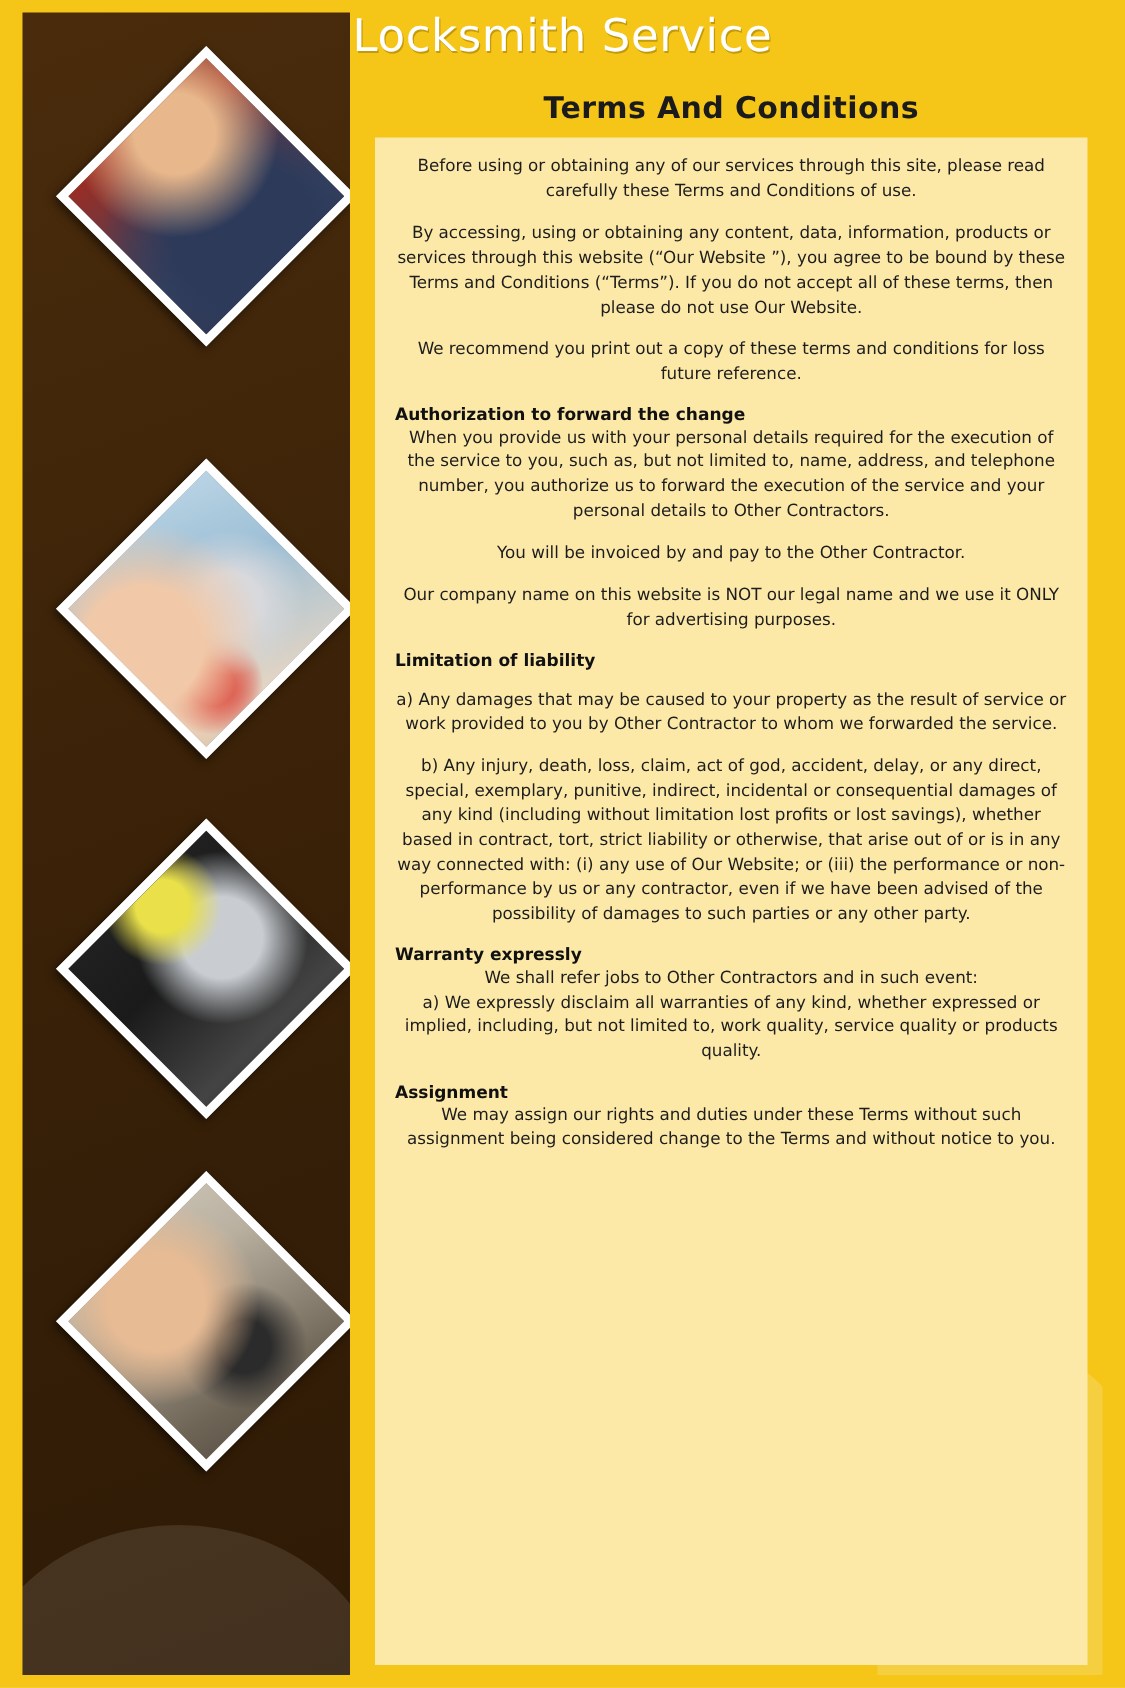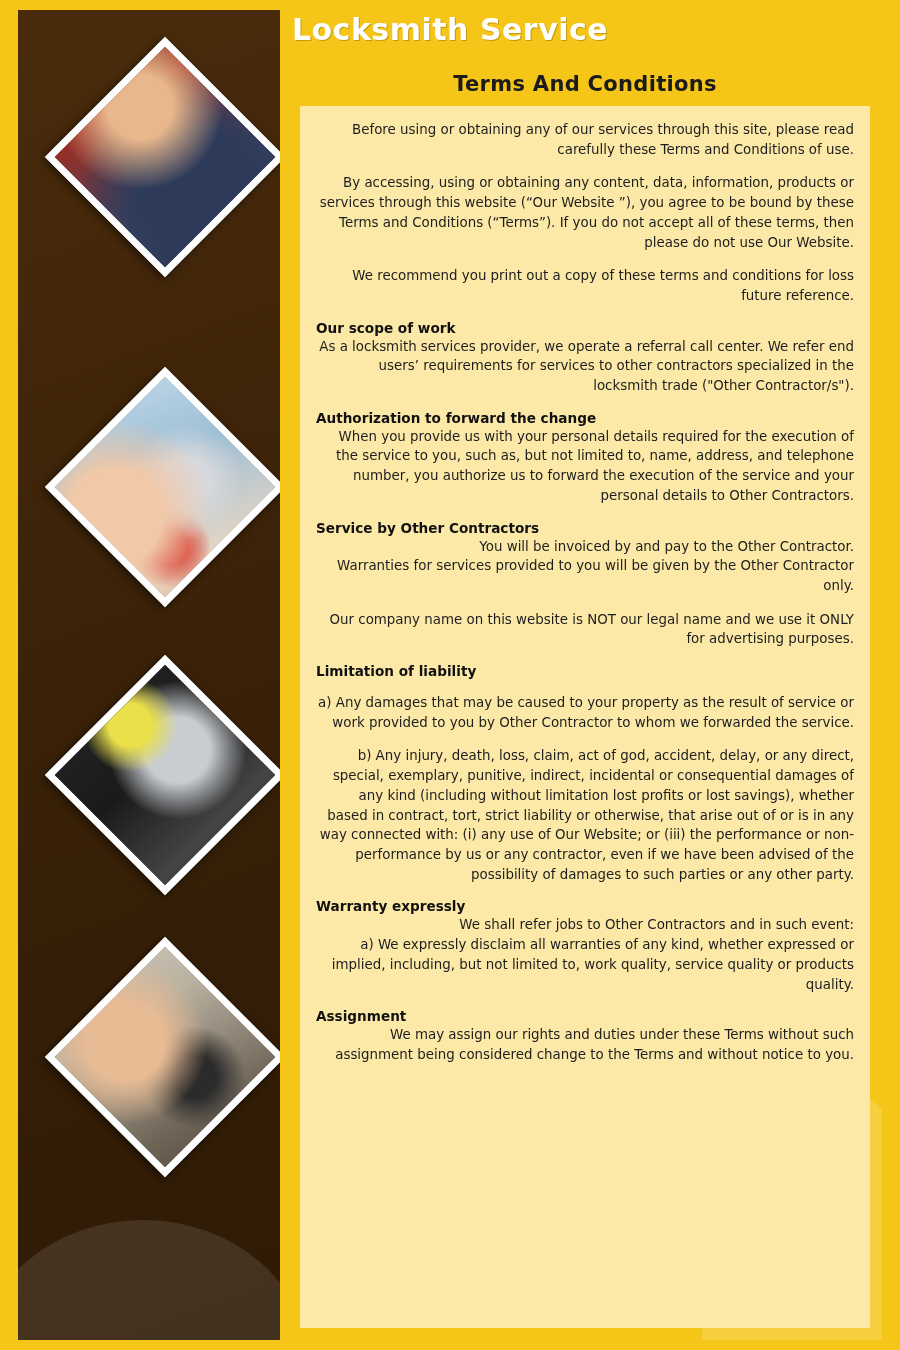--- a/index.html
+++ b/index.html
@@ -20,22 +20,22 @@
     position: absolute;
     left: 0; top: 0;
     width: 900px; height: 58px;
     background: #f5c518;
     display: flex;
     align-items: center;
     justify-content: center;
   }
   .header-title {
     font-family: "DejaVu Sans", sans-serif;
-    font-size: 30px;
-    font-weight: bold;
+    font-size: 36px;
+    font-weight: normal;
     color: #ffffff;
     letter-spacing: 0.5px;
     text-shadow: 1px 1px 0 #c39a0a;
   }
   
   .left-col {
     position: absolute;
     left: 18px; top: 10px;
     width: 262px; height: 1330px;
     background: linear-gradient(160deg,#4a2c0c 0%, #3b2208 45%, #2e1a06 100%);
@@ -109,40 +109,40 @@
     content:"";
     position:absolute;
     right:-60px; bottom:-40px;
     width: 240px; height: 300px;
     background: rgba(255,255,255,0.18);
     border-radius: 55% 55% 0 0 / 80% 80% 0 0;
   }
   .doc-title {
     position: relative;
     text-align: center;
-    font-size: 21px;
+    font-size: 24px;
     font-weight: bold;
     color: #1b1b1b;
     padding: 14px 0 10px 0;
     letter-spacing: 0.3px;
   }
   .doc-body {
     position: relative;
     margin: 0 12px 14px 12px;
     padding: 14px 16px 18px 16px;
     background: #fce9a8;
     height: 1222px;
     overflow: hidden;
   }
   .doc-body p {
     margin: 0 0 14px 0;
     font-size: 13.4px;
     line-height: 1.47;
     color: #1d1d1d;
-    text-align: right;
+    text-align: center;
   }
   .doc-body h3 {
     margin: 0 0 1px 0;
     font-size: 13.6px;
     font-weight: bold;
     color: #111;
   }
   .sect { margin-bottom: 14px; }
   .sect p { margin: 0; }
 </style>
@@ -172,34 +172,28 @@
 
   <div class="main-panel">
     <div class="doc-title">Terms And Conditions</div>
 
     <div class="doc-body">
 
       <p>Before using or obtaining any of our services through this site, please read carefully these Terms and Conditions of use.</p>
       <p>By accessing, using or obtaining any content, data, information, products or services through this website (“Our Website ”), you agree to be bound by these Terms and Conditions (“Terms”). If you do not accept all of these terms, then please do not use Our Website.</p>
       <p>We recommend you print out a copy of these terms and conditions for loss future reference.</p>
 
-      <div class="sect">
-        <h3>Our scope of work</h3>
-        <p>As a locksmith services provider, we operate a referral call center. We refer end users’ requirements for services to other contractors specialized in the locksmith trade ("Other Contractor/s").</p>
-      </div>
 
       <div class="sect">
         <h3>Authorization to forward the change</h3>
         <p>When you provide us with your personal details required for the execution of the service to you, such as, but not limited to, name, address, and telephone number, you authorize us to forward the execution of the service and your personal details to Other Contractors.</p>
       </div>
 
       <div class="sect">
-        <h3>Service by Other Contractors</h3>
         <p>You will be invoiced by and pay to the Other Contractor.</p>
-        <p>Warranties for services provided to you will be given by the Other Contractor only.</p>
       </div>
 
       <div class="sect">
         <p>Our company name on this website is NOT our legal name and we use it ONLY for advertising purposes.</p>
       </div>
 
       <div class="sect">
         <h3>Limitation of liability</h3>
       </div>
 

